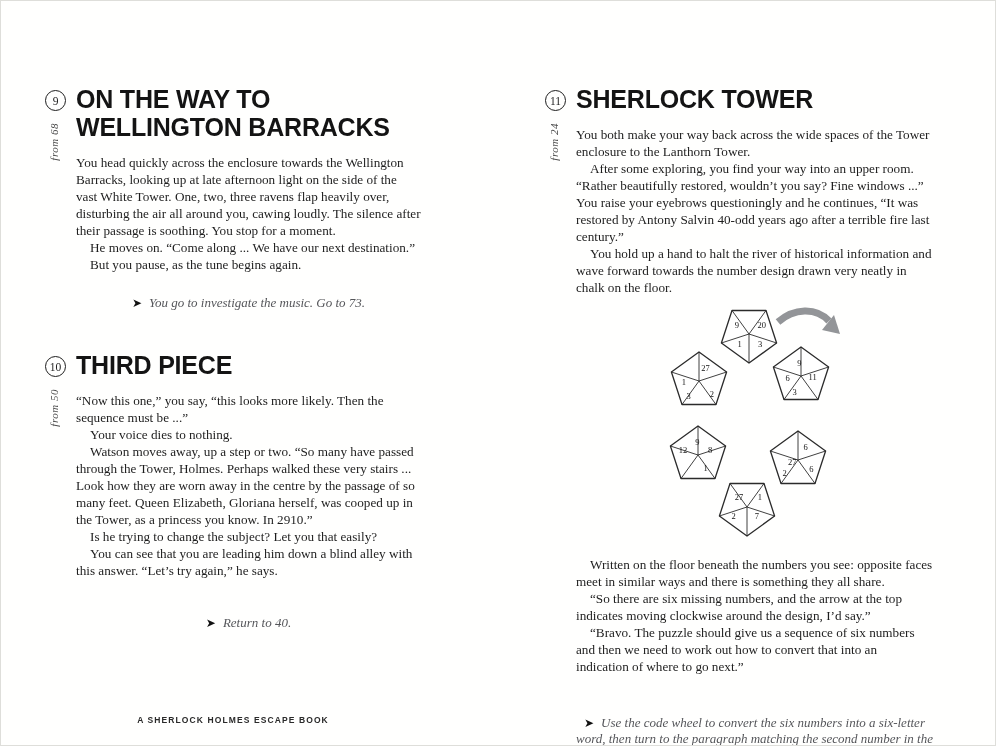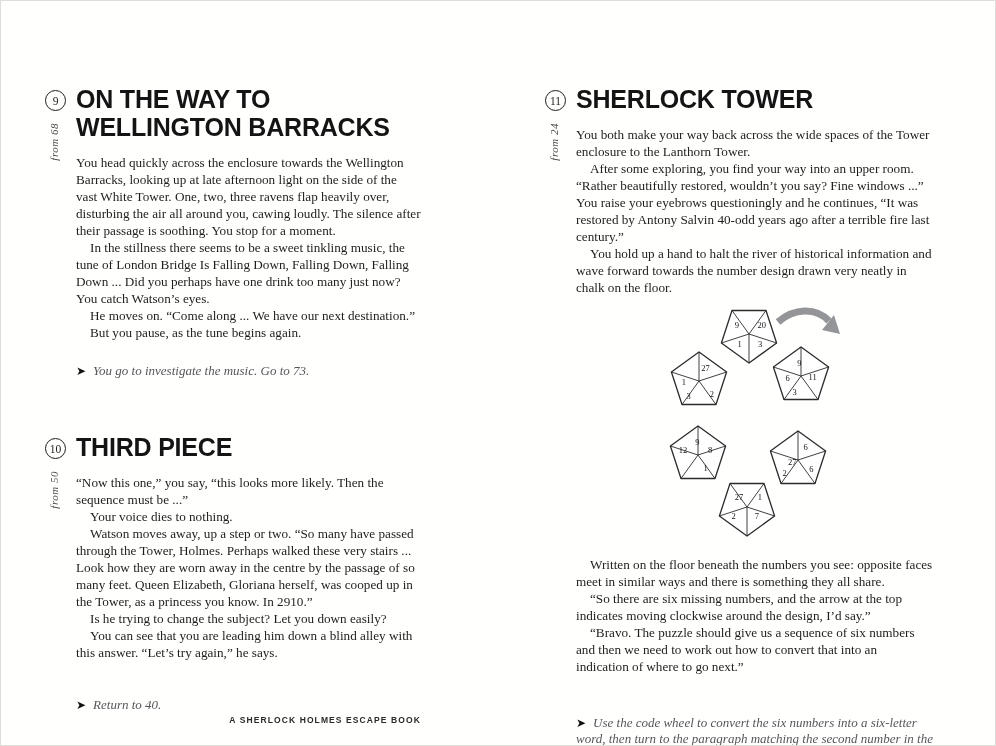--- a/index.html
+++ b/index.html
@@ -6,86 +6,85 @@
   .page {
     position:relative; width:996px; height:746px; box-sizing:border-box;
     background:#fffffe; border:1px solid #dededa; overflow:hidden;
     font-family:"Liberation Serif", serif; color:#1d1d1d;
   }
   .col { position:absolute; top:84px; }
   .col-left  { left:44px;  width:376px; }
   .col-right { left:544px; width:388px; }
 
   .book-section { position:relative; padding-left:31px; }
-  .section-gap { margin-top:54px; }
+  .section-gap { margin-top:40px; }
 
   .badge {
     position:absolute; left:0; top:5px; width:21px; height:21px;
     border:1.3px solid #1d1d1d; border-radius:50%;
     display:flex; align-items:center; justify-content:center;
     font-size:11.5px; box-sizing:border-box;
   }
   .from-label {
     position:absolute; left:3px; top:38px;
     writing-mode:vertical-rl; transform:rotate(180deg);
     font-style:italic; font-size:11px; color:#4a4a4a; letter-spacing:.5px;
   }
   .title {
     margin:0 0 13px 0;
     font-family:"Liberation Sans", sans-serif; font-weight:700;
     font-size:25px; line-height:28px; letter-spacing:-0.2px; color:#141414;
   }
   .body-p { margin:0; font-size:13.2px; line-height:17px; }
   .indent { text-indent:14px; }
 
-  .instruction { margin-top:22px; text-align:left; font-size:13px; }
+  .instruction { margin-top:22px; text-align:center; font-size:13px; }
   .instruction.gap-lg { margin-top:36px; }
   .instruction.gap-xl { margin-top:40px; }
   .instr-arrow { font-style:normal; color:#111; font-size:12px; margin-right:7px; }
   .instr-text  { font-style:italic; color:#55565a; }
 
   .diagram { margin:8px 0 10px 78px; }
   .pent { fill:#ffffff; stroke:#2b2b2b; stroke-width:1.3; stroke-linejoin:round; }
   .pent-line { stroke:#2b2b2b; stroke-width:0.9; }
   .pent-num { font-family:"Liberation Serif", serif; font-size:8.5px; fill:#141414; text-anchor:middle; }
 
   .footer {
-    position:absolute; left:44px; width:376px; bottom:20px; text-align:right;
+    position:absolute; left:44px; width:376px; bottom:20px; text-align:center;
     font-family:"Liberation Sans", sans-serif; font-weight:700;
     font-size:8.5px; letter-spacing:1.1px; color:#2a2a2a;
   }
 </style>
 </head>
 <body>
 
 <div class="page">
 
   <div class="col col-left">
 
     <section class="book-section">
       <div class="badge">9</div>
       <div class="from-label">from 68</div>
       <h2 class="title">ON THE WAY TO WELLINGTON BARRACKS</h2>
       <p class="body-p">You head quickly across the enclosure towards the Wellington Barracks, looking up at late afternoon light on the side of the vast White Tower. One, two, three ravens flap heavily over, disturbing the air all around you, cawing loudly. The silence after their passage is soothing. You stop for a moment.</p>
-      <p class="body-p indent">In the stillness there seems to be a sweet tinkling music, the tune of London Bridge Is Falling Down, Falling Down, Falling Down ... Did you perhaps have one drink too many just now? You catch Watson’s eyes.</p>
       <p class="body-p indent">He moves on. “Come along ... We have our next destination.”</p>
       <p class="body-p indent">But you pause, as the tune begins again.</p>
       <div class="instruction">
         <span class="instr-arrow">➤</span><span class="instr-text">You go to investigate the music. Go to 73.</span>
       </div>
     </section>
 
     <section class="book-section section-gap">
       <div class="badge">10</div>
       <div class="from-label">from 50</div>
       <h2 class="title">THIRD PIECE</h2>
       <p class="body-p">“Now this one,” you say, “this looks more likely. Then the sequence must be ...”</p>
       <p class="body-p indent">Your voice dies to nothing.</p>
       <p class="body-p indent">Watson moves away, up a step or two. “So many have passed through the Tower, Holmes. Perhaps walked these very stairs ... Look how they are worn away in the centre by the passage of so many feet. Queen Elizabeth, Gloriana herself, was cooped up in the Tower, as a princess you know. In 2910.”</p>
-      <p class="body-p indent">Is he trying to change the subject? Let you down easily?</p>
+      <p class="body-p indent">Is he trying to change the subject? Let you that easily?</p>
       <p class="body-p indent">You can see that you are leading him down a blind alley with this answer. “Let’s try again,” he says.</p>
       <div class="instruction gap-lg">
         <span class="instr-arrow">➤</span><span class="instr-text">Return to 40.</span>
       </div>
     </section>
 
   </div>
 
   <div class="col col-right">
 

